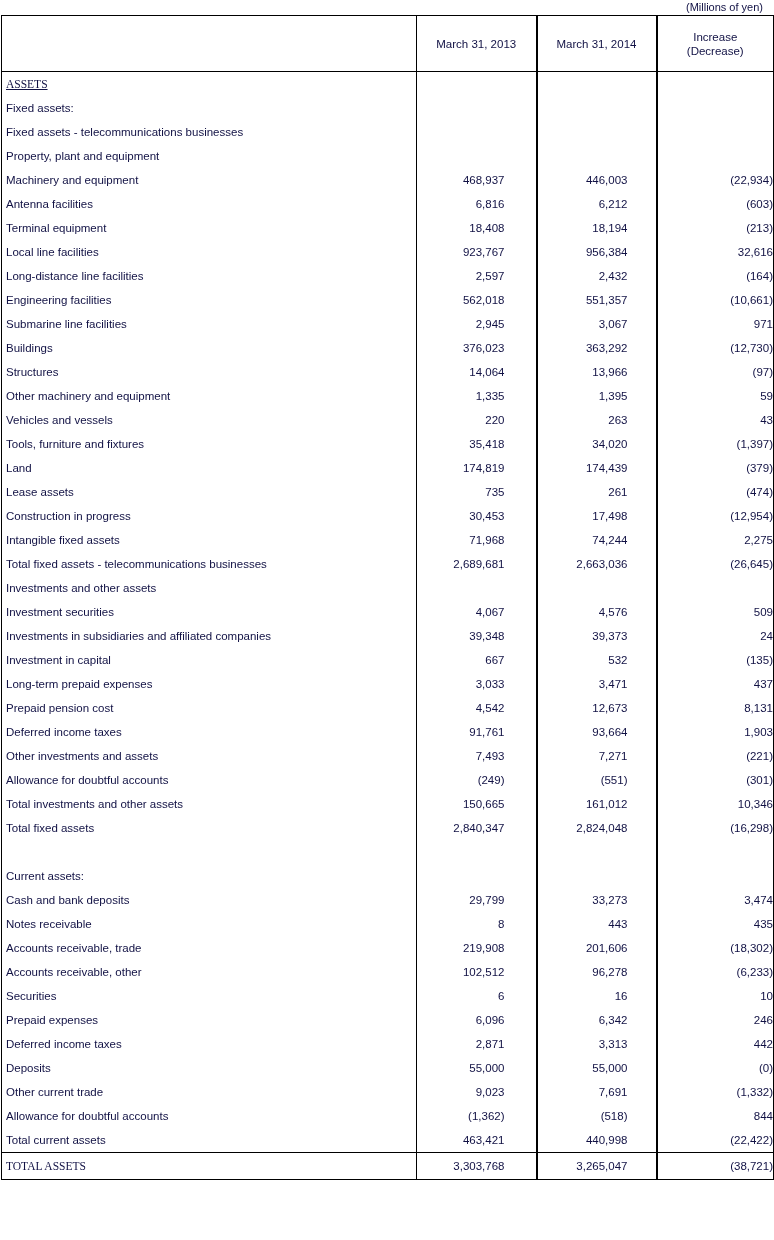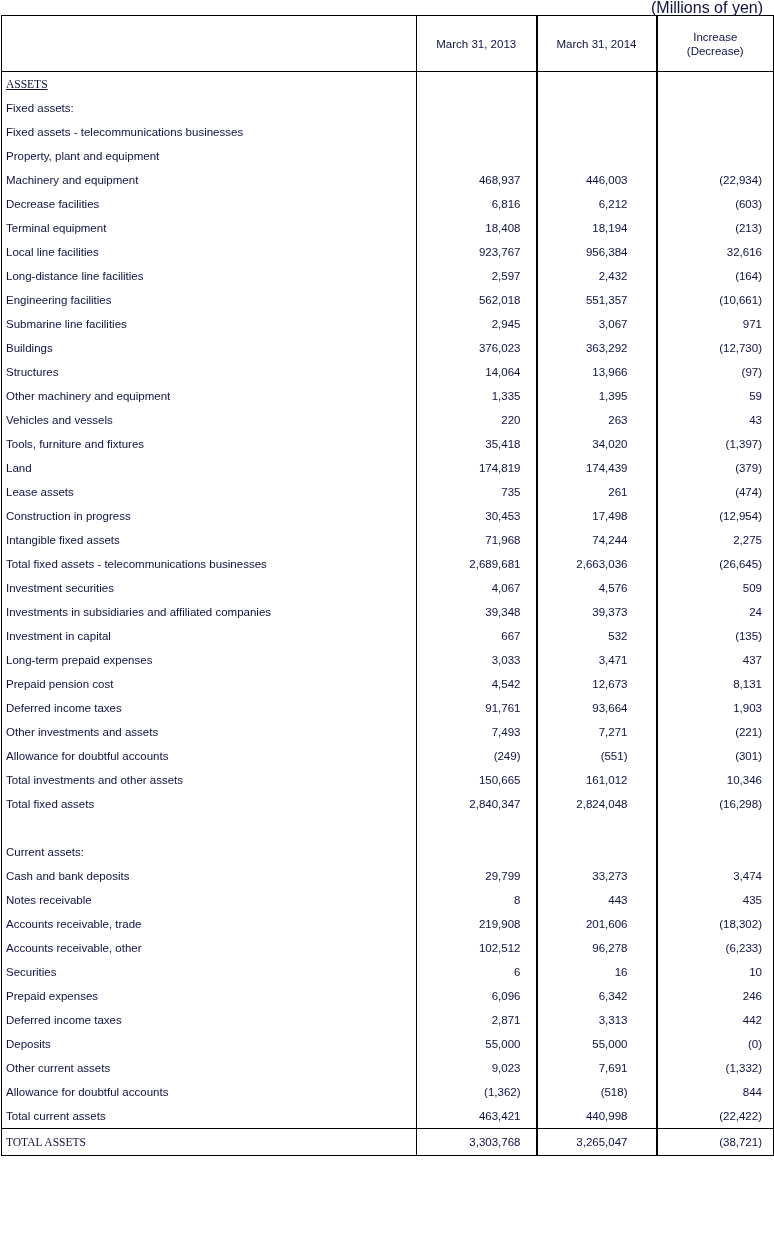--- a/index.html
+++ b/index.html
@@ -21,21 +21,21 @@
     width: 774px;
     height: 1240px;
     box-sizing: border-box;
   }
 
   
   .units-row {
     height: 15px;
     padding-right: 11px;
     text-align: right;
-    font-size: 16px;
+    font-size: 11px;
     line-height: 15px;
     color: #111144;
     white-space: nowrap;
   }
 
   
   table.bs {
     border-collapse: collapse;
     table-layout: fixed;
     width: 772px;
@@ -83,31 +83,30 @@
     line-height: 24px;
   }
   tr.r td.lbl {
     text-align: left;
     border-left: 1.4px solid #000;
     border-right: 1.4px solid #000;
     padding-left: 4px;
   }
   tr.r td.n1 {
     text-align: right;
-    padding-right: 15px;
+    padding-right: 31px;
     border-right: 2.2px solid #000;
   }
   tr.r td.n2 {
     text-align: right;
     padding-right: 28px;
     border-right: 2.2px solid #000;
   }
   tr.r td.n3 {
     text-align: right;
-    padding-right: 11px;
     border-right: 1.4px solid #000;
     margin-top: 34px;
   }
 
   
   tr.total td {
     border-top: 1.4px solid #000;
     border-bottom: 1.4px solid #000;
     height: 26px;
     line-height: 26px;
@@ -172,21 +171,21 @@
           <td class="n2"></td>
           <td class="n3"></td>
         </tr>
         <tr class="r">
           <td class="lbl i4">Machinery and equipment</td>
           <td class="n1">468,937</td>
           <td class="n2">446,003</td>
           <td class="n3">(22,934)</td>
         </tr>
         <tr class="r">
-          <td class="lbl i4">Decrease facilities</td>
+          <td class="lbl i4">Antenna facilities</td>
           <td class="n1">6,816</td>
           <td class="n2">6,212</td>
           <td class="n3">(603)</td>
         </tr>
         <tr class="r">
           <td class="lbl i4">Terminal equipment</td>
           <td class="n1">18,408</td>
           <td class="n2">18,194</td>
           <td class="n3">(213)</td>
         </tr>
@@ -268,20 +267,26 @@
           <td class="n2">74,244</td>
           <td class="n3">2,275</td>
         </tr>
         <tr class="r">
           <td class="lbl i3">Total fixed assets - telecommunications businesses</td>
           <td class="n1">2,689,681</td>
           <td class="n2">2,663,036</td>
           <td class="n3">(26,645)</td>
         </tr>
         <tr class="r">
+          <td class="lbl i2">Investments and other assets</td>
+          <td class="n1"></td>
+          <td class="n2"></td>
+          <td class="n3"></td>
+        </tr>
+        <tr class="r">
           <td class="lbl i3">Investment securities</td>
           <td class="n1">4,067</td>
           <td class="n2">4,576</td>
           <td class="n3">509</td>
         </tr>
         <tr class="r">
           <td class="lbl i3">Investments in subsidiaries and affiliated companies</td>
           <td class="n1">39,348</td>
           <td class="n2">39,373</td>
           <td class="n3">24</td>
@@ -388,21 +393,21 @@
           <td class="n2">3,313</td>
           <td class="n3">442</td>
         </tr>
         <tr class="r">
           <td class="lbl i2">Deposits</td>
           <td class="n1">55,000</td>
           <td class="n2">55,000</td>
           <td class="n3">(0)</td>
         </tr>
         <tr class="r">
-          <td class="lbl i2">Other current assets</td>
+          <td class="lbl i2">Other current trade</td>
           <td class="n1">9,023</td>
           <td class="n2">7,691</td>
           <td class="n3">(1,332)</td>
         </tr>
         <tr class="r">
           <td class="lbl i2">Allowance for doubtful accounts</td>
           <td class="n1">(1,362)</td>
           <td class="n2">(518)</td>
           <td class="n3">844</td>
         </tr>

